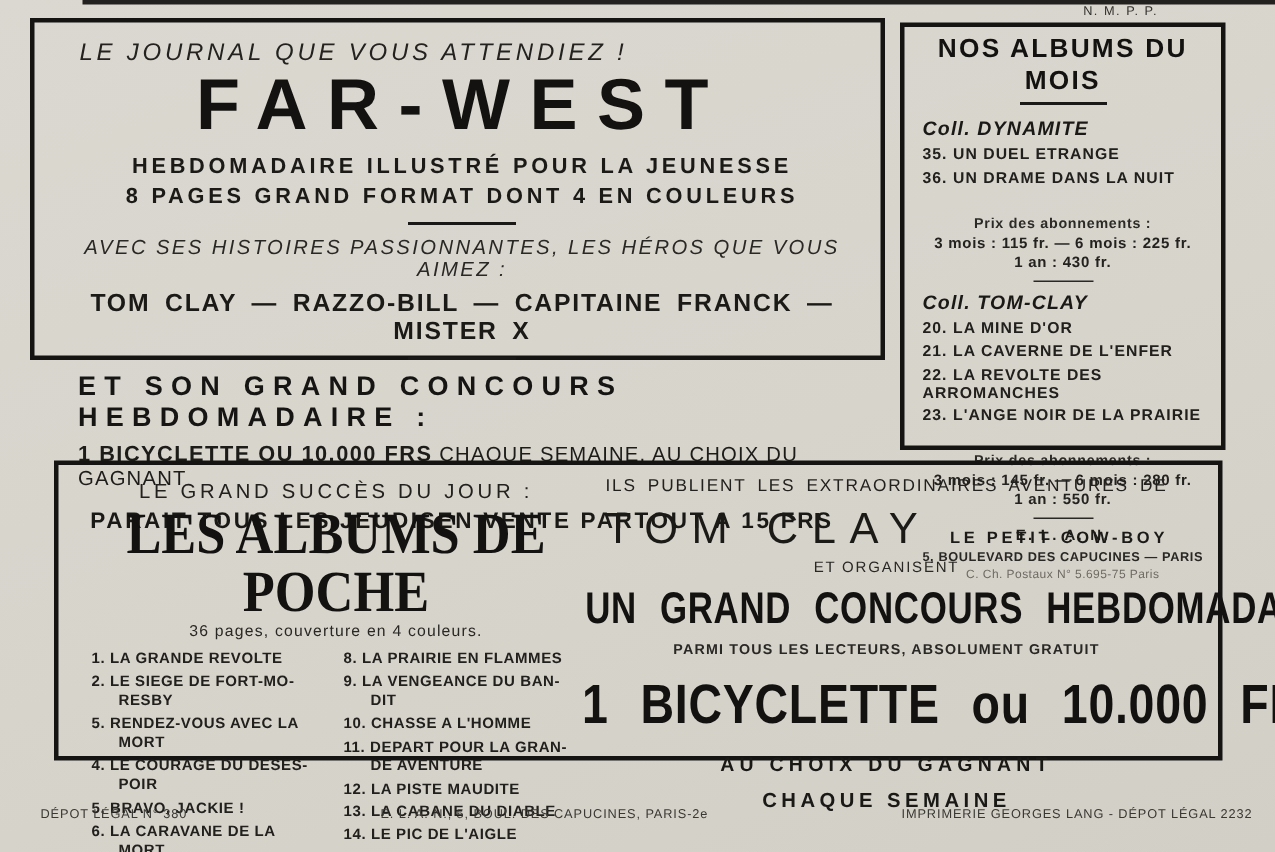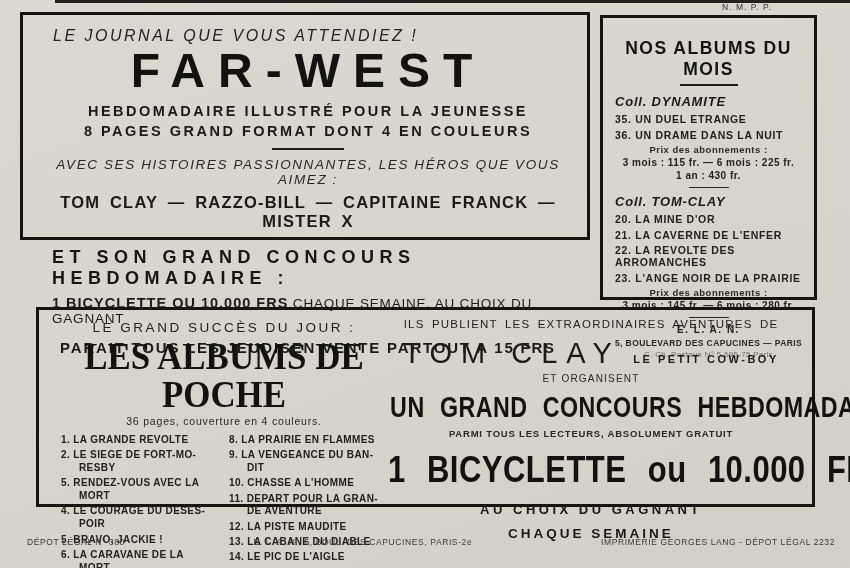--- a/index.html
+++ b/index.html
@@ -10,41 +10,41 @@
     color:#1c1b19;
     -webkit-font-smoothing:antialiased;
   }
   .page{position:relative;width:850px;height:568px;
     background:linear-gradient(160deg,#dbd8d1 0%,#d7d4cc 55%,#d2cfc7 100%);}
   .scan-edge{position:absolute;top:0;left:55px;right:0;height:3px;background:#22211f;}
   .nmpp{position:absolute;top:2px;right:78px;font-size:8.5px;letter-spacing:1px;color:#33312e;}
 
   .box{position:absolute;border:3px solid #151412;box-sizing:border-box;}
   .main-box{left:20px;top:12px;width:570px;height:228px;padding:10px 22px 8px 28px;}
-  .albums-box{left:600px;top:15px;width:217px;height:285px;padding:20px 10px 6px 10px;text-align:center;}
+  .albums-box{left:600px;top:15px;width:217px;height:285px;padding:4px 10px 6px 10px;text-align:center;}
   .bottom-box{left:36px;top:307px;width:779px;height:200px;padding:10px 8px 8px 8px;}
 
   
   .tagline{font-style:italic;font-size:16px;letter-spacing:2.5px;margin:2px 0 2px 2px;color:#24221f;}
   .fw-title{text-align:center;font-weight:bold;font-size:48px;letter-spacing:13px;line-height:1.0;margin:2px 0 6px 0;color:#131210;}
   .fw-sub{text-align:center;font-weight:bold;font-size:14.5px;letter-spacing:2.5px;line-height:1.38;color:#1b1a17;}
   .rule-small{width:72px;border-top:2.5px solid #1a1917;margin:7px auto 7px auto;}
   .heroes-intro{text-align:center;font-style:italic;font-size:13.5px;letter-spacing:1.6px;color:#2a2824;margin-top:2px;}
   .heroes{text-align:center;font-size:16.5px;letter-spacing:1.2px;font-weight:600;margin-top:6px;color:#1b1a17;word-spacing:4px;}
   .contest-title{font-weight:bold;font-size:18px;letter-spacing:5.5px;margin:4px 0 6px 1px;color:#161513;}
   .prize-line{font-size:13.5px;letter-spacing:.8px;margin-left:1px;color:#1d1c19;}
   .prize-line b{font-size:14.5px;letter-spacing:1px;}
   .main-bottom-row{display:flex;justify-content:center;margin-top:13px;font-weight:bold;font-size:15px;letter-spacing:1.8px;color:#1a1916;}
 
   
   .albums-title{font-weight:bold;font-size:17.5px;letter-spacing:1.5px;color:#131210;}
   .albums-title-rule{width:58px;border-top:2.5px solid #1a1917;margin:4px auto 8px auto;}
   .coll-name{font-weight:bold;font-style:italic;font-size:13px;letter-spacing:.8px;text-align:left;margin:4px 0 4px 2px;color:#1a1916;}
   .album-item{font-size:10.5px;font-weight:bold;letter-spacing:.7px;text-align:left;margin:0 0 3.5px 2px;color:#22201d;}
-  .prices-label{font-size:9.5px;font-weight:bold;letter-spacing:.5px;margin-top:3px;color:#2c2a26;}
+  .prices-label{font-size:9.5px;font-weight:bold;letter-spacing:.5px;margin-top:19px;color:#2c2a26;}
   .prices-line{font-size:10px;font-weight:bold;letter-spacing:.5px;margin-top:2px;color:#24221f;}
   .rule-tiny{width:40px;border-top:1.5px solid #2a2824;margin:6px auto 6px auto;}
   .elan{font-weight:bold;font-size:10px;letter-spacing:1.5px;margin-top:4px;color:#1c1b18;}
   .elan-addr{font-size:8.5px;font-weight:bold;letter-spacing:.4px;margin-top:3px;color:#2a2824;}
   .elan-postal{font-size:8px;letter-spacing:.3px;margin-top:2px;color:#6f6b64;}
 
   
   .bottom-left{position:absolute;left:10px;top:10px;width:350px;text-align:center;}
   .poche-heading{font-size:13.5px;letter-spacing:2.5px;color:#23211e;}
   .poche-title{font-family:"Liberation Serif", serif;font-weight:bold;font-size:36px;line-height:1.0;
@@ -116,20 +116,21 @@
     <div>
       <div class="coll-name">Coll. TOM-CLAY</div>
       <div>
           <div class="album-item">20. LA MINE D'OR</div>
           <div class="album-item">21. LA CAVERNE DE L'ENFER</div>
           <div class="album-item">22. LA REVOLTE DES ARROMANCHES</div>
           <div class="album-item">23. L'ANGE NOIR DE LA PRAIRIE</div>
         </div>
       <div class="prices-label">Prix des abonnements :</div>
       <div class="prices-line">3 mois : 145 fr. — 6 mois : 280 fr.</div>
+      <div class="prices-line">1 an : 550 fr.</div>
       <div class="rule-tiny"></div>
     </div>
 
     <div class="elan">E. L. A. N.</div>
     <div class="elan-addr">5, BOULEVARD DES CAPUCINES — PARIS</div>
     <div class="elan-postal">C. Ch. Postaux N° 5.695-75 Paris</div>
   </div>
 
   <div class="box bottom-box">
 

